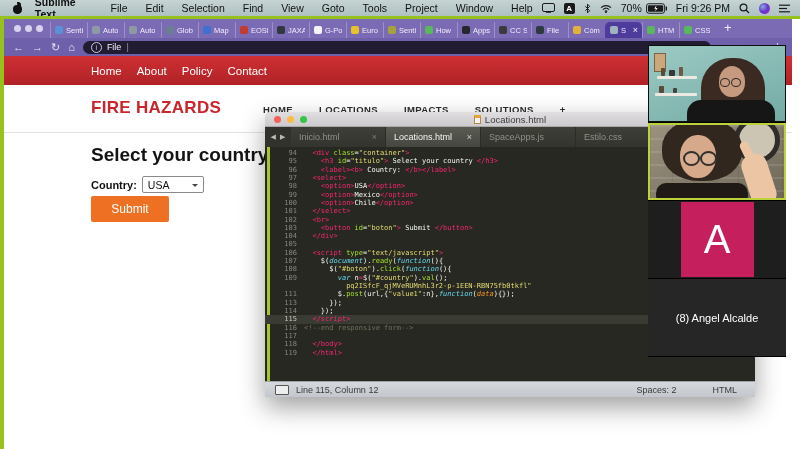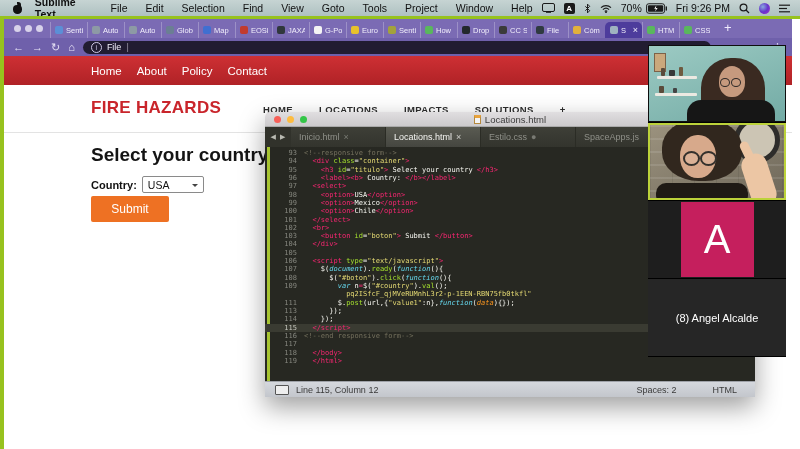--- a/index.html
+++ b/index.html
@@ -72,21 +72,21 @@
   .titlebar{height:15px;background:linear-gradient(#e0dee0,#cccacc);border-radius:5px 5px 0 0;position:relative;
     display:flex;align-items:center;justify-content:center;font-size:9.5px;color:#3c3c3c;gap:4px;
     border-bottom:1px solid #aaa;box-sizing:border-box}
   .tl{position:absolute;left:9px;top:4px;display:flex;gap:6px}
   .tl i{width:7px;height:7px;border-radius:50%;display:block}
   .doc-ic{width:7px;height:9px;background:#f4f4f4;border:1px solid #b5893d;box-sizing:border-box;
     border-top:3px solid #e8a33d}
   .edtabs{height:20px;background:#393a32;display:flex;align-items:stretch;font-size:9px;color:#8f9089}
   .tabnav{width:26px;display:flex;align-items:center;justify-content:center;gap:4px;background:#31322b;
     color:#b8b9b1;font-size:7px;flex:none}
-  .etab{width:95px;display:flex;align-items:center;justify-content:flex-start;padding:0 8px;
+  .etab{width:95px;display:flex;align-items:center;justify-content:space-between;padding:0 8px;
     border-right:1px solid #2b2c25;background:linear-gradient(#3e3f37,#33342d);box-sizing:border-box;
     overflow:hidden;white-space:nowrap}
   .etab.active{background:linear-gradient(#5a5b52,#454640);color:#f5f5f2}
   .etab .x{font-size:9px;opacity:.75;margin-left:4px}
   .codearea{position:absolute;top:35px;bottom:16px;left:0;right:0;background:#272822;overflow:hidden;
     font-family:"DejaVu Sans Mono",monospace;font-size:7px;line-height:8.32px}
   .gitbar{position:absolute;left:2px;top:0;bottom:0;width:3px;background:#a7c431}
   .codelines{position:absolute;left:0;top:2px;right:0}
   .crow{display:flex;height:8.32px;white-space:pre}
   .crow.cur{background:#3a3b32}
@@ -239,21 +239,21 @@
         <div class="btab">
           <span class="favicon" style="background: rgb(163, 162, 59);"></span>
           <span class="btl">Senti</span>
         </div>
         <div class="btab">
           <span class="favicon" style="background: rgb(89, 184, 92);"></span>
           <span class="btl">How</span>
         </div>
         <div class="btab">
           <span class="favicon" style="background: rgb(35, 40, 45);"></span>
-          <span class="btl">Drop</span>
+          <span class="btl">Apps</span>
         </div>
         <div class="btab">
           <span class="favicon" style="background: rgb(58, 58, 58);"></span>
           <span class="btl">CC S</span>
         </div>
         <div class="btab">
           <span class="favicon" style="background: rgb(47, 58, 64);"></span>
           <span class="btl">File</span>
         </div>
         <div class="btab">
@@ -336,33 +336,32 @@
     <span id="edtabs" style="display:flex">
         <div class="etab">
           <span>Inicio.html</span>
           <span class="x">×</span>
         </div>
         <div class="etab active">
           <span>Locations.html</span>
           <span class="x">×</span>
         </div>
         <div class="etab">
+          <span>SpaceApps.js</span>
+          <span class="x"></span>
+        </div>
+        <div class="etab">
           <span>Estilo.css</span>
           <span class="x">●</span>
-        </div>
-        <div class="etab">
-          <span>SpaceApps.js</span>
-          <span class="x"></span>
         </div>
       </span>
   </div>
   <div class="codearea">
     <div class="gitbar"></div>
     <div class="codelines" id="codelines">
-        <div class="crow"><span class="ln">93</span><span class="ct"><span class="cm">&lt;!--responsive form--&gt;</span></span></div>
         <div class="crow"><span class="ln">94</span><span class="ct"><span class="pl">  </span><span class="tag">&lt;div </span><span class="att">class</span><span class="pl">=</span><span class="str">"container"</span><span class="tag">&gt;</span></span></div>
         <div class="crow"><span class="ln">95</span><span class="ct"><span class="pl">    </span><span class="tag">&lt;h3 </span><span class="att">id</span><span class="pl">=</span><span class="str">"titulo"</span><span class="tag">&gt;</span><span class="pl"> Select your country </span><span class="tag">&lt;/h3&gt;</span></span></div>
         <div class="crow"><span class="ln">96</span><span class="ct"><span class="pl">    </span><span class="tag">&lt;label&gt;&lt;b&gt;</span><span class="pl"> Country: </span><span class="tag">&lt;/b&gt;&lt;/label&gt;</span></span></div>
         <div class="crow"><span class="ln">97</span><span class="ct"><span class="pl">  </span><span class="tag">&lt;select&gt;</span></span></div>
         <div class="crow"><span class="ln">98</span><span class="ct"><span class="pl">    </span><span class="tag">&lt;option&gt;</span><span class="pl">USA</span><span class="tag">&lt;/option&gt;</span></span></div>
         <div class="crow"><span class="ln">99</span><span class="ct"><span class="pl">    </span><span class="tag">&lt;option&gt;</span><span class="pl">Mexico</span><span class="tag">&lt;/option&gt;</span></span></div>
         <div class="crow"><span class="ln">100</span><span class="ct"><span class="pl">    </span><span class="tag">&lt;option&gt;</span><span class="pl">Chile</span><span class="tag">&lt;/option&gt;</span></span></div>
         <div class="crow"><span class="ln">101</span><span class="ct"><span class="pl">  </span><span class="tag">&lt;/select&gt;</span></span></div>
         <div class="crow"><span class="ln">102</span><span class="ct"><span class="pl">  </span><span class="tag">&lt;br&gt;</span></span></div>
         <div class="crow"><span class="ln">103</span><span class="ct"><span class="pl">    </span><span class="tag">&lt;button </span><span class="att">id</span><span class="pl">=</span><span class="str">"boton"</span><span class="tag">&gt;</span><span class="pl"> Submit </span><span class="tag">&lt;/button&gt;</span></span></div>

